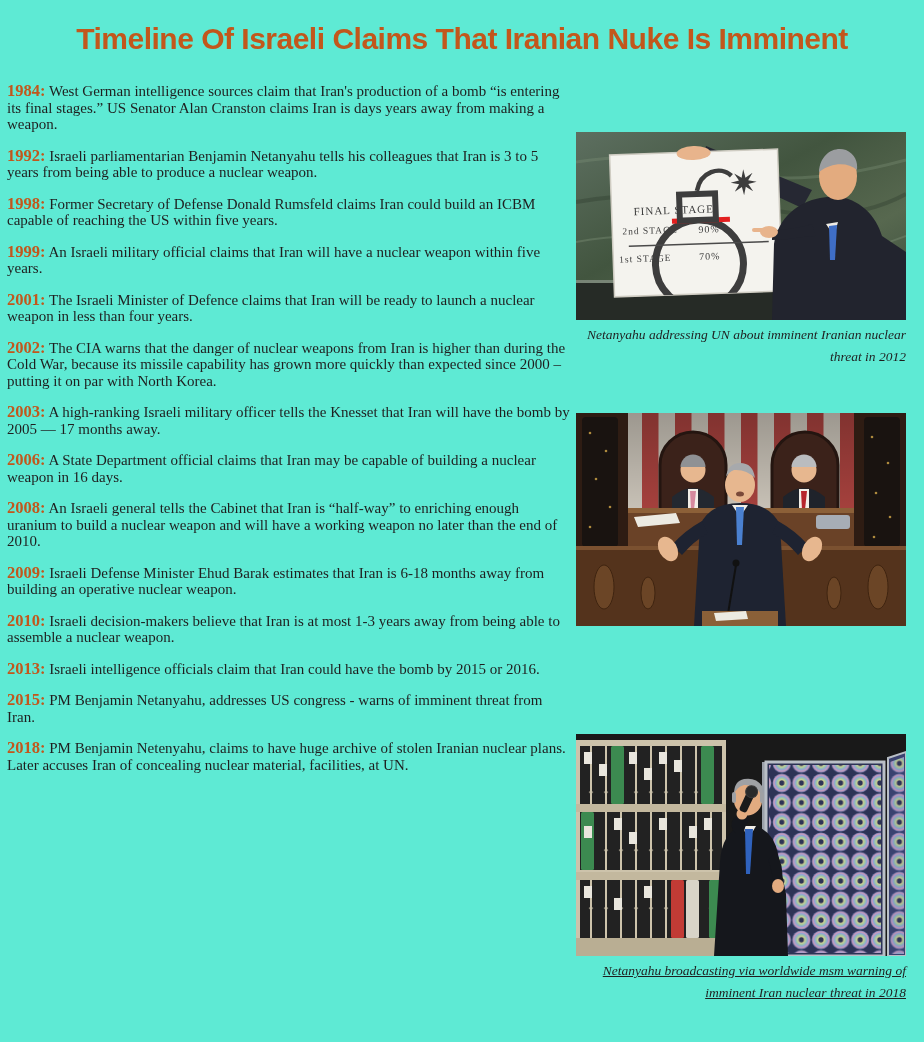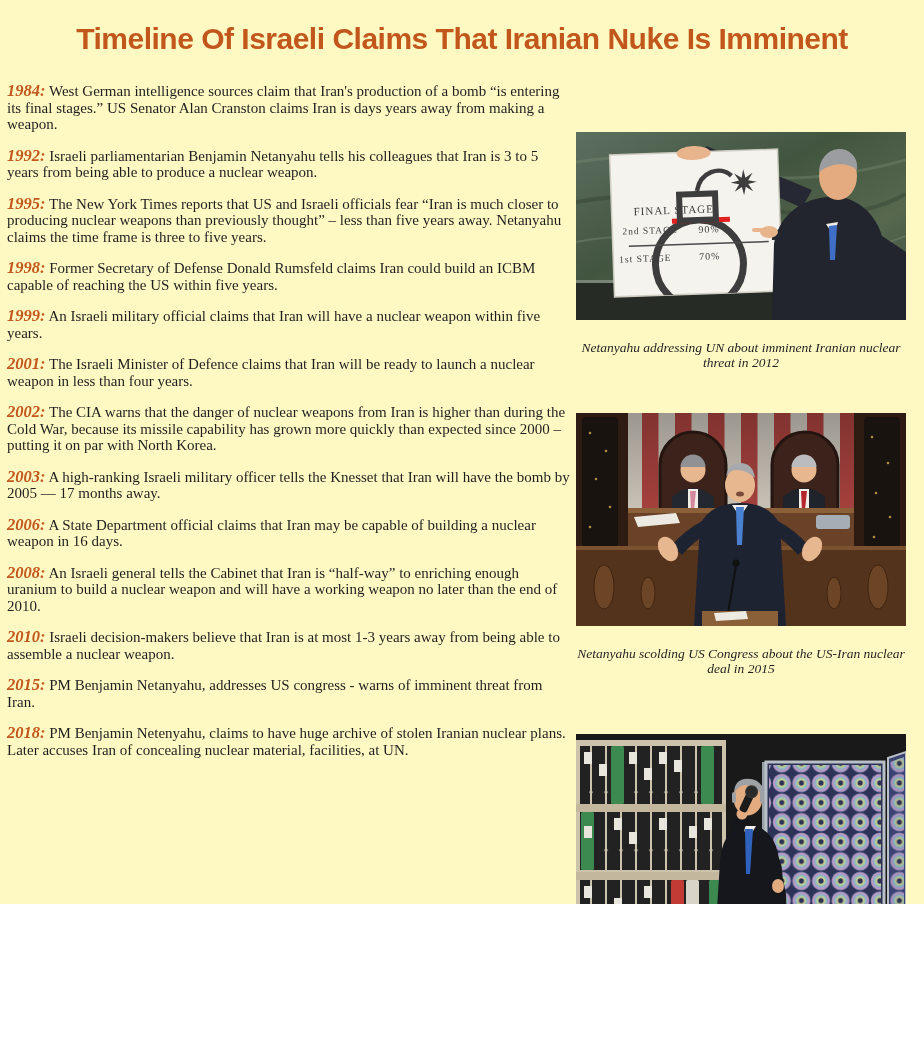--- a/index.html
+++ b/index.html
@@ -1,64 +1,65 @@
 <!DOCTYPE html>
 <html><head>
 <meta charset="utf-8">
 <style>
   html,body{margin:0;padding:0;background:#ffffff;}
-  .page{position:relative;width:924px;height:904px;background:#fef9c3;overflow:hidden;
+  .page{position:relative;width:924px;height:1042px;background:#5eead4;overflow:hidden;
         font-family:"Liberation Serif",serif;color:#1f1f1f;}
   .title{position:absolute;top:22px;left:0;width:924px;text-align:center;
          font-family:"Liberation Sans",sans-serif;font-weight:bold;font-size:30px;
          letter-spacing:-0.5px;color:#c2571c;margin:0;}
   .entries{position:absolute;left:7px;top:83px;width:563px;}
   .entry{margin:0 0 15px 0;font-size:15px;line-height:16.5px;color:#1f1f1f;}
-  .year{color:#c2571c;font-weight:bold;font-size:16.5px;font-style:italic;}
+  .year{color:#c2571c;font-weight:bold;font-size:16.5px;}
   figure{position:absolute;left:576px;width:330px;margin:0;}
   .fig1{top:132px;} .fig2{top:413px;} .fig3{top:734px;text-decoration:underline;}
   figure svg{display:block;width:330px;}
-  figcaption{font-style:italic;font-size:13.5px;line-height:15px;text-align:center;
-             margin-top:20px;color:#1f1f1f;}
+  figcaption{font-style:italic;font-size:13.5px;line-height:22px;text-align:right;
+             margin-top:4px;color:#1f1f1f;}
   .poster-label{font-family:"Liberation Serif",serif;fill:#3d3d3d;letter-spacing:1px;}
 </style>
 </head>
 <body>
 
 <div class="page">
 
   <h1 class="title">Timeline Of Israeli Claims That Iranian Nuke Is Imminent</h1>
 
   <div class="entries">
     <p class="entry"><span class="year">1984:</span> <span>West German intelligence sources claim that Iran's production of a bomb “is entering its final stages.” US Senator Alan Cranston claims Iran is days years away from making a weapon.</span></p>
 
     <p class="entry"><span class="year">1992:</span> <span>Israeli parliamentarian Benjamin Netanyahu tells his colleagues that Iran is 3 to 5 years from being able to produce a nuclear weapon.</span></p>
 
-    <p class="entry"><span class="year">1995:</span> <span>The New York Times reports that US and Israeli officials fear “Iran is much closer to producing nuclear weapons than previously thought” – less than five years away. Netanyahu claims the time frame is three to five years.</span></p>
 
 
     <p class="entry"><span class="year">1998:</span> <span>Former Secretary of Defense Donald Rumsfeld claims Iran could build an ICBM capable of reaching the US within five years.</span></p>
 
     <p class="entry"><span class="year">1999:</span> <span>An Israeli military official claims that Iran will have a nuclear weapon within five years.</span></p>
 
     <p class="entry"><span class="year">2001:</span> <span>The Israeli Minister of Defence claims that Iran will be ready to launch a nuclear weapon in less than four years.</span></p>
 
     <p class="entry"><span class="year">2002:</span> <span>The CIA warns that the danger of nuclear weapons from Iran is higher than during the Cold War, because its missile capability has grown more quickly than expected since 2000 – putting it on par with North Korea.</span></p>
 
     <p class="entry"><span class="year">2003:</span> <span>A high-ranking Israeli military officer tells the Knesset that Iran will have the bomb by 2005 — 17 months away.</span></p>
 
     <p class="entry"><span class="year">2006:</span> <span>A State Department official claims that Iran may be capable of building a nuclear weapon in 16 days.</span></p>
 
     <p class="entry"><span class="year">2008:</span> <span>An Israeli general tells the Cabinet that Iran is “half-way” to enriching enough uranium to build a nuclear weapon and will have a working weapon no later than the end of 2010.</span></p>
 
+    <p class="entry"><span class="year">2009:</span> <span>Israeli Defense Minister Ehud Barak estimates that Iran is 6-18 months away from building an operative nuclear weapon.</span></p>
 
     <p class="entry"><span class="year">2010:</span> <span>Israeli decision-makers believe that Iran is at most 1-3 years away from being able to assemble a nuclear weapon.</span></p>
 
 
 
+    <p class="entry"><span class="year">2013:</span> <span>Israeli intelligence officials claim that Iran could have the bomb by 2015 or 2016.</span></p>
 
     <p class="entry"><span class="year">2015:</span> <span>PM Benjamin Netanyahu, addresses US congress - warns of imminent threat from Iran.</span></p>
 
     <p class="entry"><span class="year">2018:</span> <span>PM Benjamin Netenyahu, claims to have huge archive of stolen Iranian nuclear plans. Later accuses Iran of concealing nuclear material, facilities, at UN.</span></p>
   </div>
 
   <figure class="fig1">
     <svg viewBox="0 0 330 188" width="330" height="188">
       <defs>
         <linearGradient id="g-marble" x1="0" y1="0" x2="1" y2="1">
@@ -177,21 +178,20 @@
       <ellipse cx="164" cy="72" rx="15" ry="17" fill="#e7b78f"></ellipse>
       <path d="M150,64 Q152,50 164,50 Q177,50 179,65 Q170,56 158,57 Q152,59 150,64 Z" fill="#a7a9ac"></path>
       <ellipse cx="164" cy="81" rx="4" ry="2.5" fill="#7a4a3a"></ellipse>
       <polygon points="156,92 172,92 164,104" fill="#f2efe8"></polygon>
       <polygon points="160,94 168,94 166,132 161,132" fill="#4a80d0"></polygon>
       <line x1="150" y1="213" x2="160" y2="152" stroke="#111" stroke-width="2"></line>
       <circle cx="160" cy="150" r="3.5" fill="#111"></circle>
       <rect x="126" y="198" width="76" height="15" fill="#8a6038"></rect>
       <polygon points="138,200 170,198 172,206 140,208" fill="#eceae2"></polygon>
     </svg>
-    <figcaption>Netanyahu scolding US Congress about the US-Iran nuclear deal in 2015</figcaption>
   </figure>
 
   <figure class="fig3">
     <svg viewBox="0 0 330 222" width="330" height="222">
       <defs>
         <pattern id="p-bind" width="15" height="58" patternUnits="userSpaceOnUse">
           <rect x="1" width="13" height="58" rx="1.5" fill="#222222"></rect>
         </pattern>
         <radialGradient id="g-cd">
           <stop offset="0" stop-color="#c7d2da"></stop>

